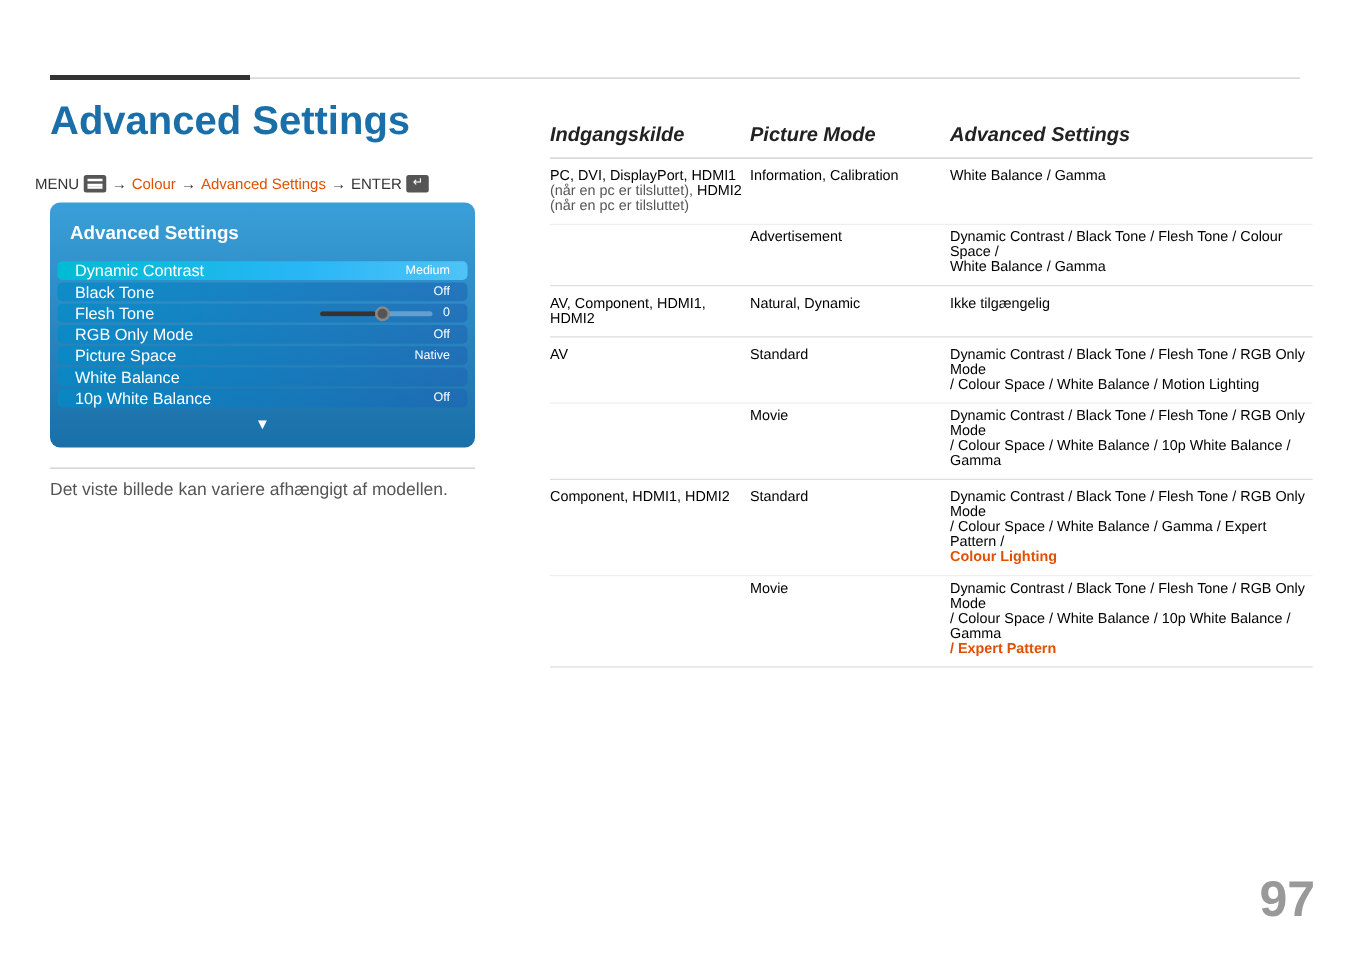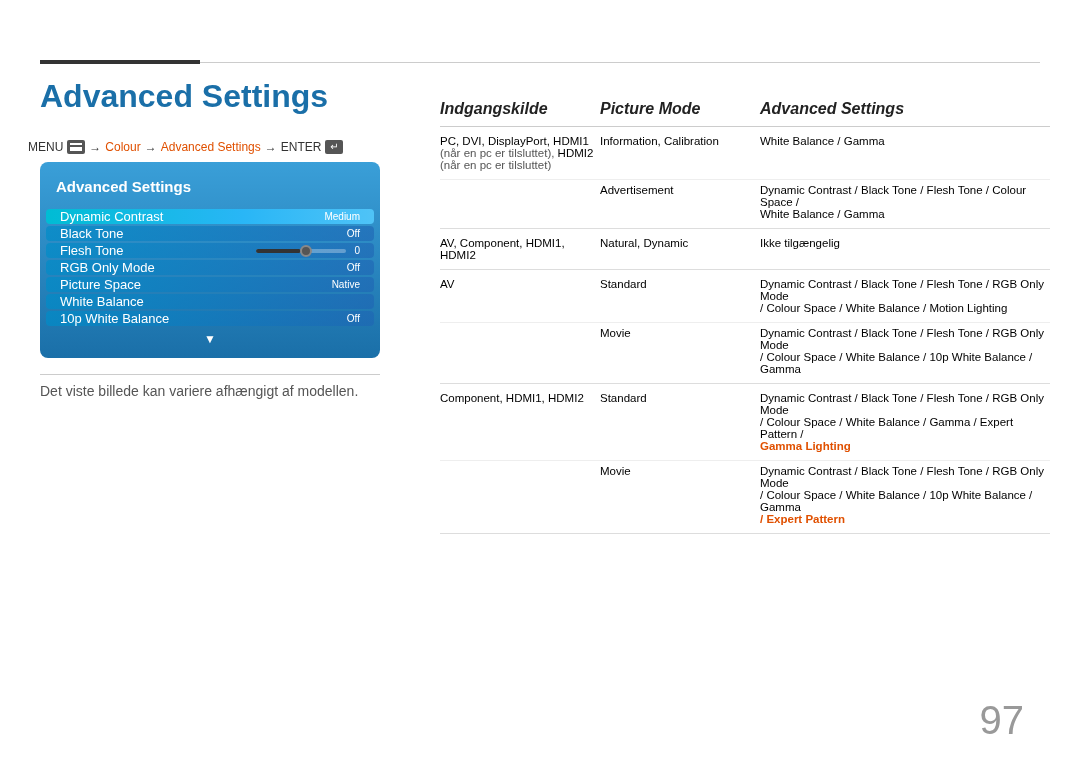--- a/index.html
+++ b/index.html
@@ -222,24 +222,24 @@
 
     .table-row-inner + .table-row-inner {
       border-top: 1px solid #eee;
       padding-top: 4px;
     }
 
     
     .page-number {
       position: absolute;
       bottom: 20px;
-      right: 56px;
+      right: 28px;
       font-size: 40px;
       color: #999;
-      font-weight: 400;
+      font-weight: 700;
     }
   </style>
 </head>
 <body>
 
 <div class="top-lines">
   <div class="top-line-dark"></div>
   <div class="top-line-light"></div>
 </div>
 
@@ -371,21 +371,21 @@
     </div>
   </div>
 
   <div class="table-row-group">
     <div class="table-row-inner">
       <div class="col-source">Component, HDMI1, HDMI2</div>
       <div class="col-mode">Standard</div>
       <div class="col-advanced">
         <span class="blue-text">Dynamic Contrast / Black Tone / Flesh Tone / RGB Only Mode</span><br>
         <span class="blue-text">/ Colour Space / White Balance / Gamma / Expert Pattern /</span><br>
-        <span style="color:#e05000; font-weight:bold;">Gamma Lighting</span>
+        <span style="color:#e05000; font-weight:bold;">Colour Lighting</span>
       </div>
     </div>
     <div class="table-row-inner">
       <div class="col-source"></div>
       <div class="col-mode">Movie</div>
       <div class="col-advanced">
         <span class="blue-text">Dynamic Contrast / Black Tone / Flesh Tone / RGB Only Mode</span><br>
         <span class="blue-text">/ Colour Space / White Balance / 10p White Balance / Gamma</span><br>
         <span style="color:#e05000; font-weight:bold;">/ Expert Pattern</span>
       </div>

